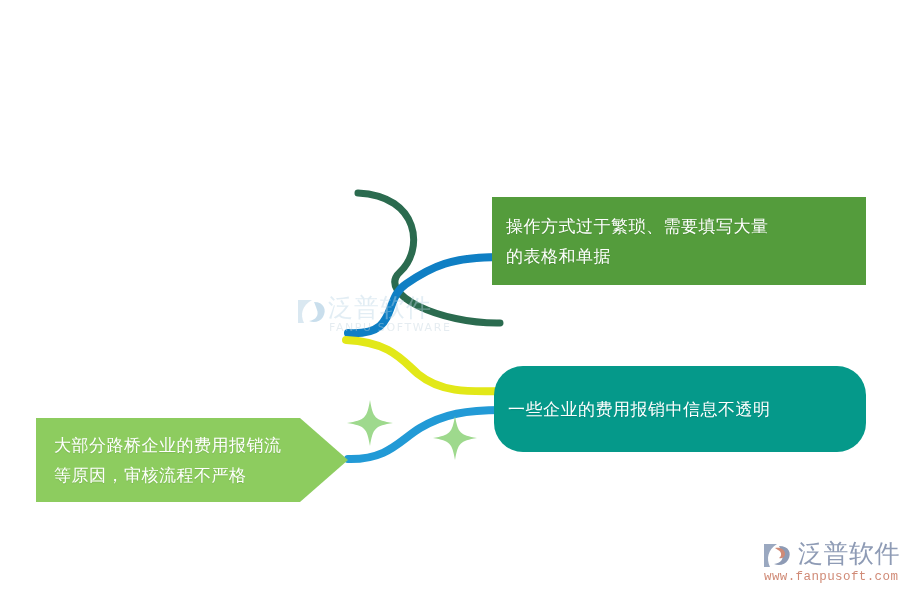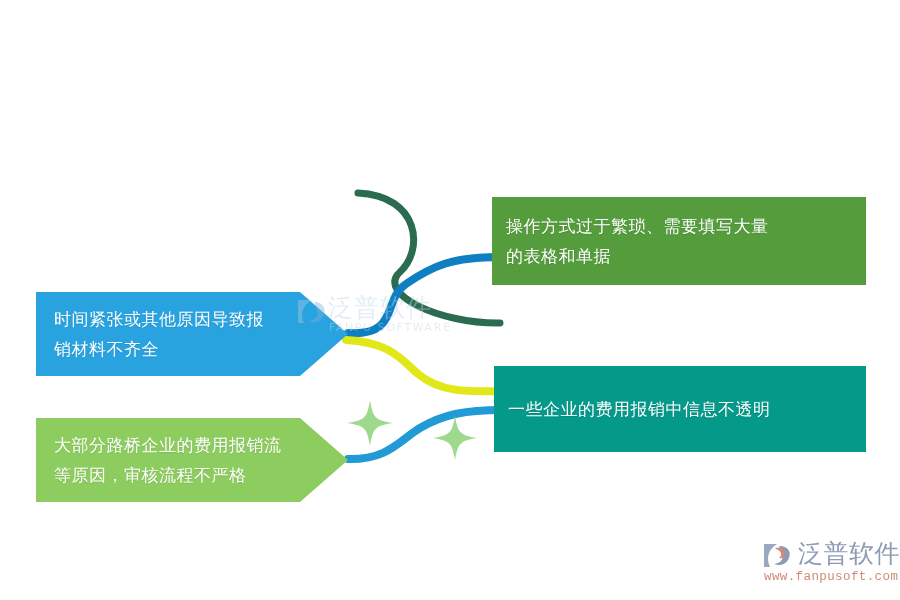--- a/index.html
+++ b/index.html
@@ -90,20 +90,21 @@
 
   #box-right-1 {
     left: 492px; top: 197px; width: 374px; height: 88px;
     background: #549c3c;
     padding: 0 14px 0 14px;
   }
   #box-right-2 {
     left: 494px; top: 366px; width: 372px; height: 86px;
     background: #05998a;
     padding: 0 14px 0 14px;
+    border-radius: 29px;
   }
 
   
   #watermark {
     position: absolute;
     left: 296px;
     top: 292px;
     width: 130px;
     height: 58px;
     opacity: 0.42;
@@ -186,24 +187,20 @@
       <path d="M 370 400 C 373 418 375 420 393 423 C 375 426 373 428 370 446
                C 367 428 365 426 347 423 C 365 420 367 418 370 400 Z" fill="#9ed98d"></path>
     </g>
     <g>
       <path d="M 455 416 C 458 433 460 435 477 438 C 460 441 458 443 455 460
                C 452 443 450 441 433 438 C 450 435 452 433 455 416 Z" fill="#9ed98d"></path>
     </g>
   </svg>
 
 
-  <div class="arrow-box" id="box-left-2">
-    <span class="label">时间紧张或其他原因导致报
-销材料不齐全</span>
-  </div>
 
   <div class="arrow-box" id="box-left-3">
     <span class="label">大部分路桥企业的费用报销流
 等原因，审核流程不严格</span>
   </div>
 
   <div class="rect-box" id="box-right-1">
     <span class="label">操作方式过于繁琐、需要填写大量
 的表格和单据</span>
   </div>

